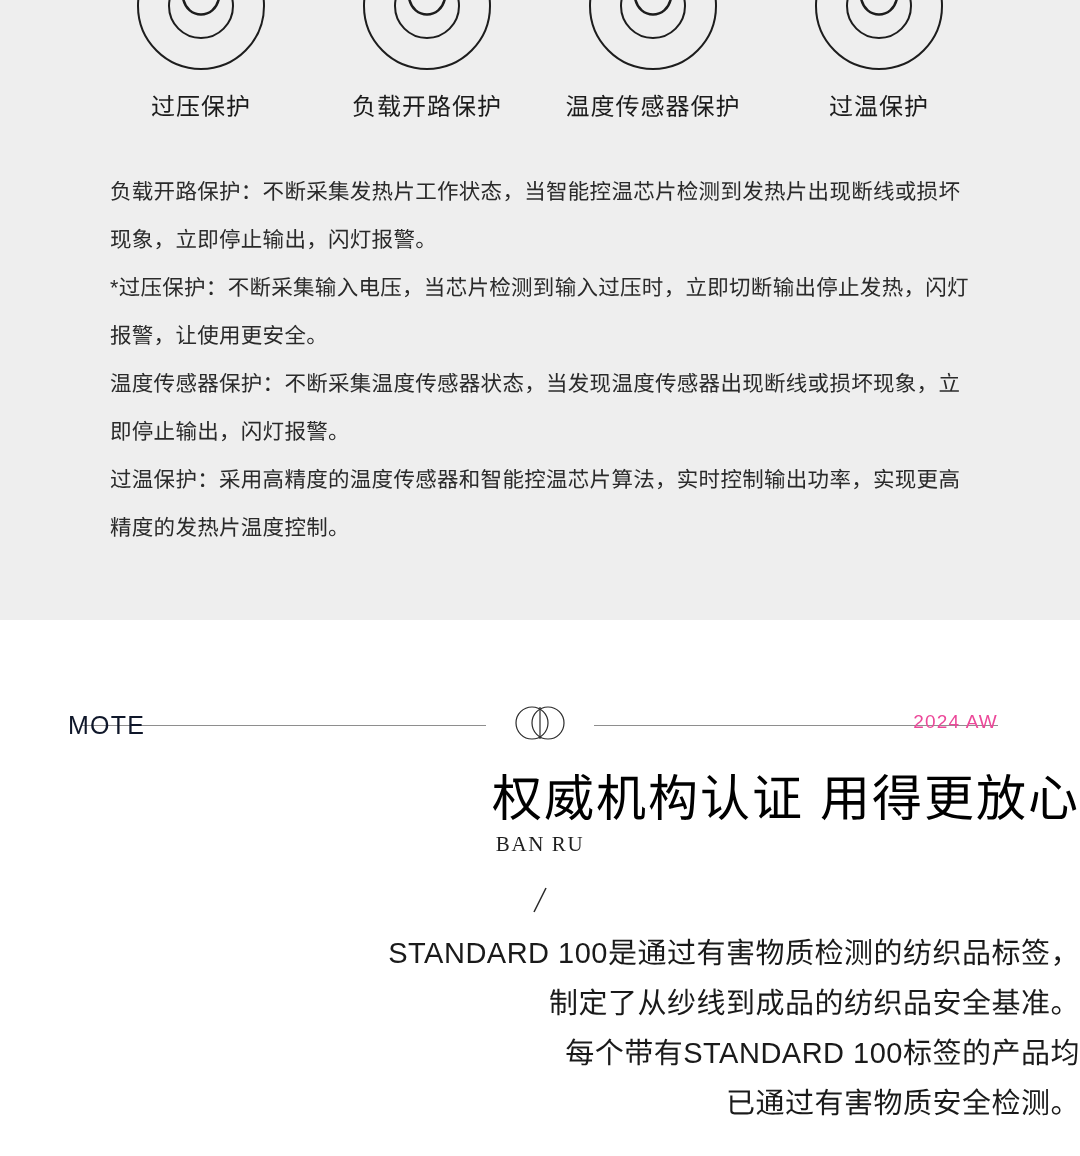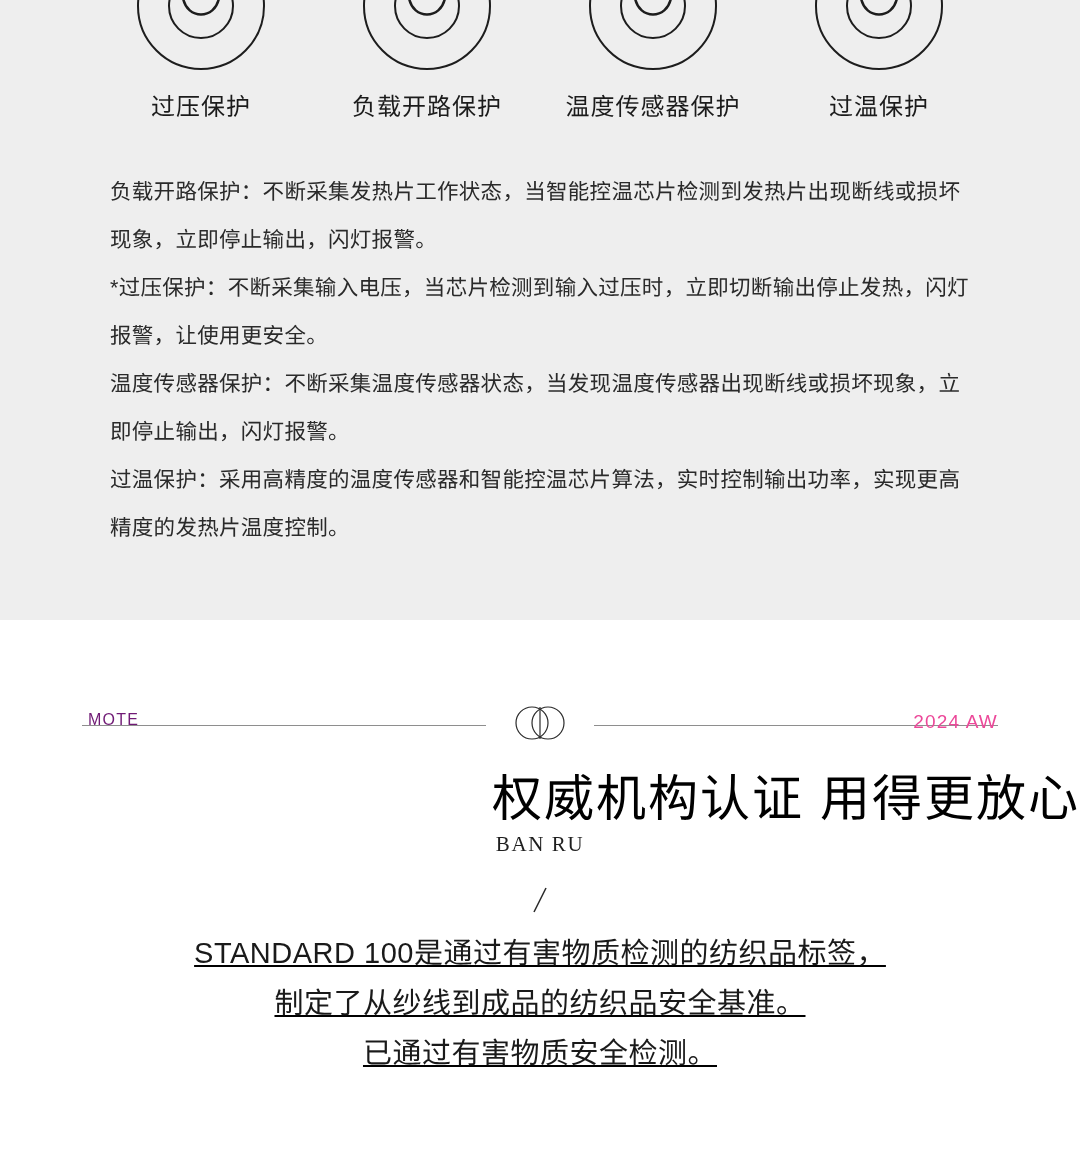--- a/index.html
+++ b/index.html
@@ -91,25 +91,25 @@
     top: 85px;
     left: 0;
     width: 1080px;
     height: 40px;
     display: flex;
     align-items: center;
     justify-content: center;
   }
   .brand-left {
     position: absolute;
-    left: 88px;
+    left: 68px;
     top: 6px;
-    font-size: 16px;
+    font-size: 25px;
     letter-spacing: 1.2px;
-    color: #701a75;
+    color: #0f172a;
   }
   .brand-right {
     position: absolute;
     right: 82px;
     top: 6px;
     font-size: 19px;
     letter-spacing: 1.2px;
     color: #ec4899;
   }
   .brand-rule-left, .brand-rule-right {
@@ -157,22 +157,21 @@
     text-align: center;
     height: 40px;
   }
   .cert-slash svg { display: inline-block; }
 
   .cert-body {
     position: absolute;
     top: 308px;
     left: 0;
     width: 1080px;
-    text-align: center;
-    text-decoration: underline;
+    text-align: right;
   }
   .cert-body-line {
     font-size: 29px;
     line-height: 50px;
     color: #1a1a1a;
     letter-spacing: 0.5px;
   }
 </style>
 </head>
 <body>
@@ -255,18 +254,19 @@
 
     <div class="cert-slash">
       <svg width="40" height="40" viewBox="0 0 40 40" aria-hidden="true">
         <line x1="26" y1="8" x2="14" y2="32" stroke="#2b2b2b" stroke-width="1.6"></line>
       </svg>
     </div>
 
     <div class="cert-body">
       <div class="cert-body-line">STANDARD 100是通过有害物质检测的纺织品标签，</div>
       <div class="cert-body-line">制定了从纱线到成品的纺织品安全基准。</div>
+      <div class="cert-body-line">每个带有STANDARD 100标签的产品均</div>
       <div class="cert-body-line">已通过有害物质安全检测。</div>
     </div>
 
   </div>
 
 </div>
 
 </body></html>

